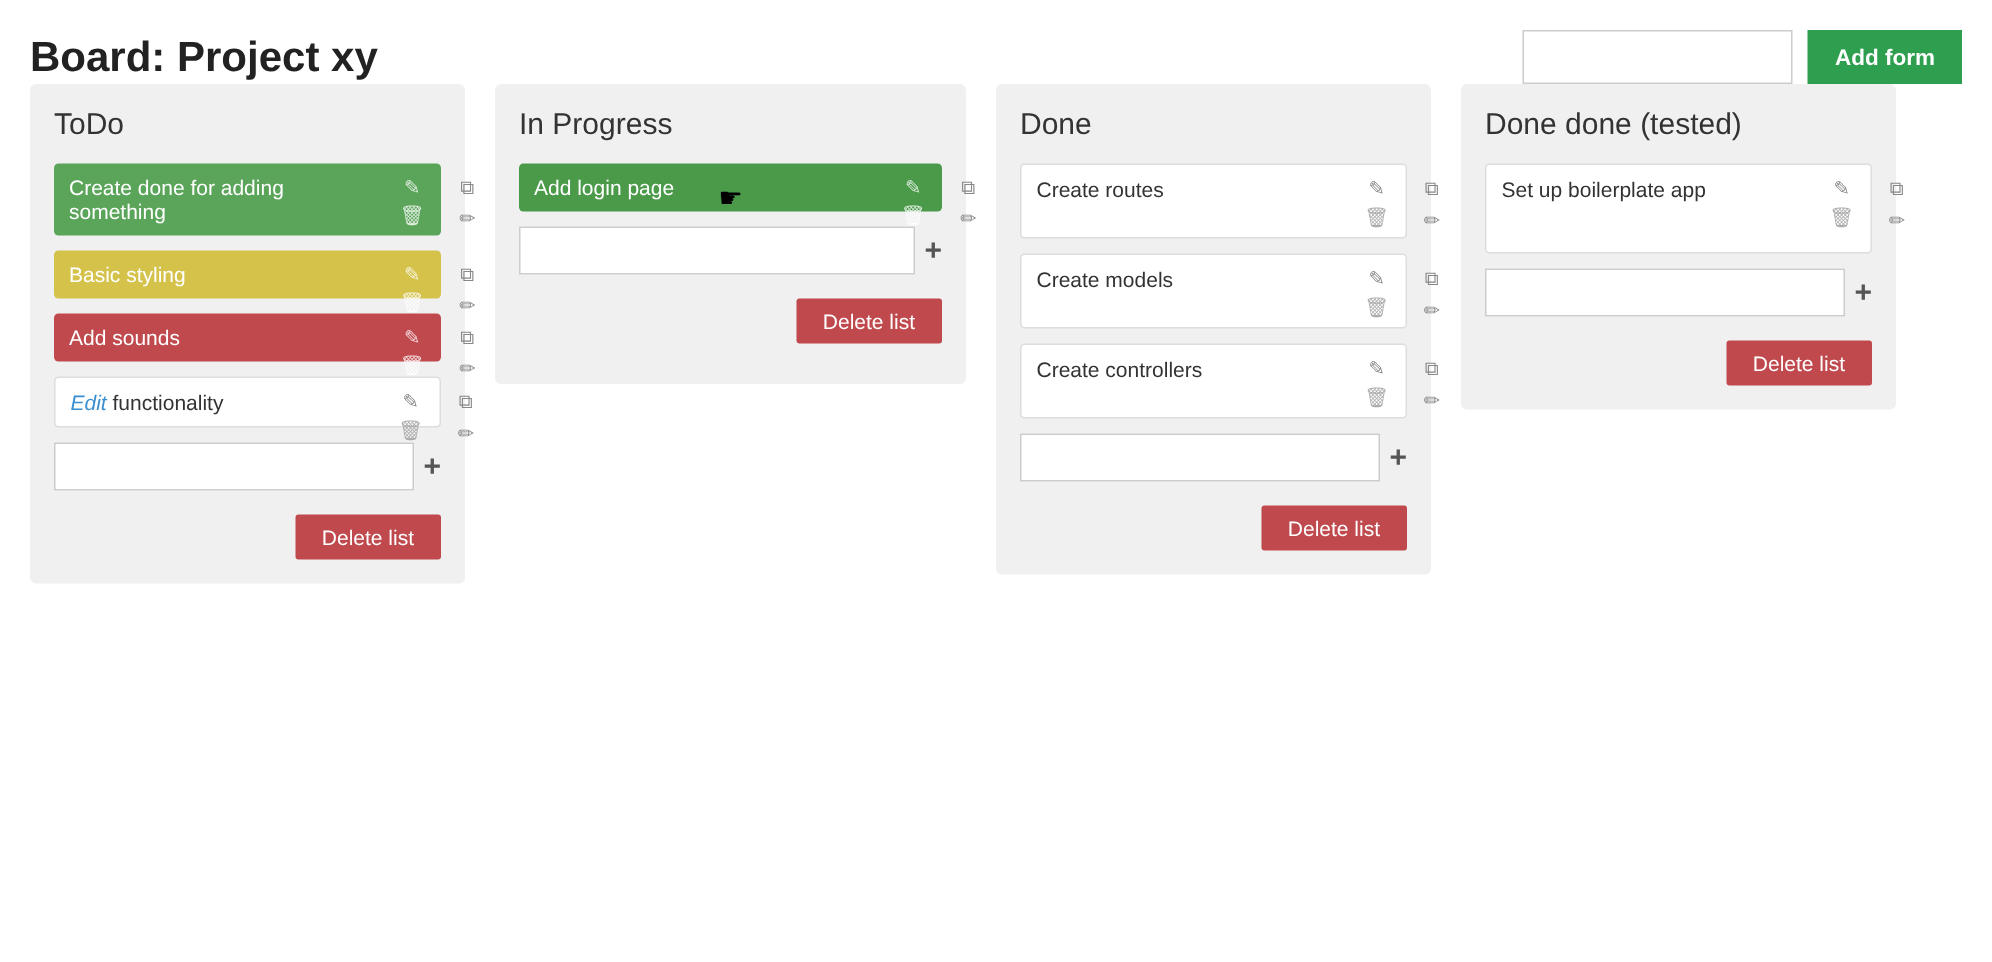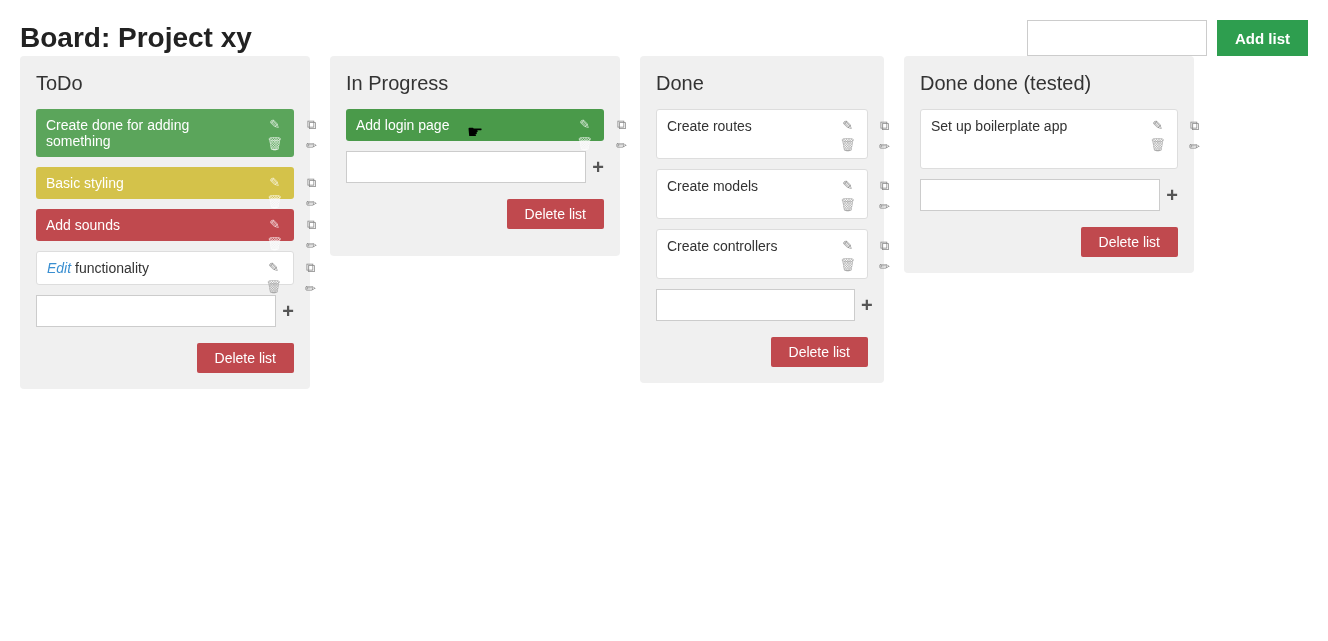--- a/index.html
+++ b/index.html
@@ -140,36 +140,36 @@
       font-size: 14px;
       cursor: pointer;
       border-radius: 2px;
       margin-top: 6px;
       float: right;
       text-align: right;
     }
     .clearfix::after { content: ""; display: block; clear: both; }
     
     .in-progress-col {
+      width: 314px;
+    }
+    .done-col {
       width: 290px;
-    }
-    .done-col {
-      width: 244px;
     }
   </style>
 </head>
 <body>
 
 <div class="header">
   <h1 class="header-title">
     <span>Board: </span><span>Project xy</span>
   </h1>
   <div class="header-right">
     <input class="header-input" type="text" placeholder="" style="">
-    <button class="add-list-btn">Add list</button>
+    <button class="add-list-btn">Add form</button>
   </div>
 </div>
 
 <div class="boards-container">
 
   <div class="board-column">
     <div class="column-title">ToDo</div>
 
     <div class="card card-green">
       <div class="card-text">Create done for adding something</div>

